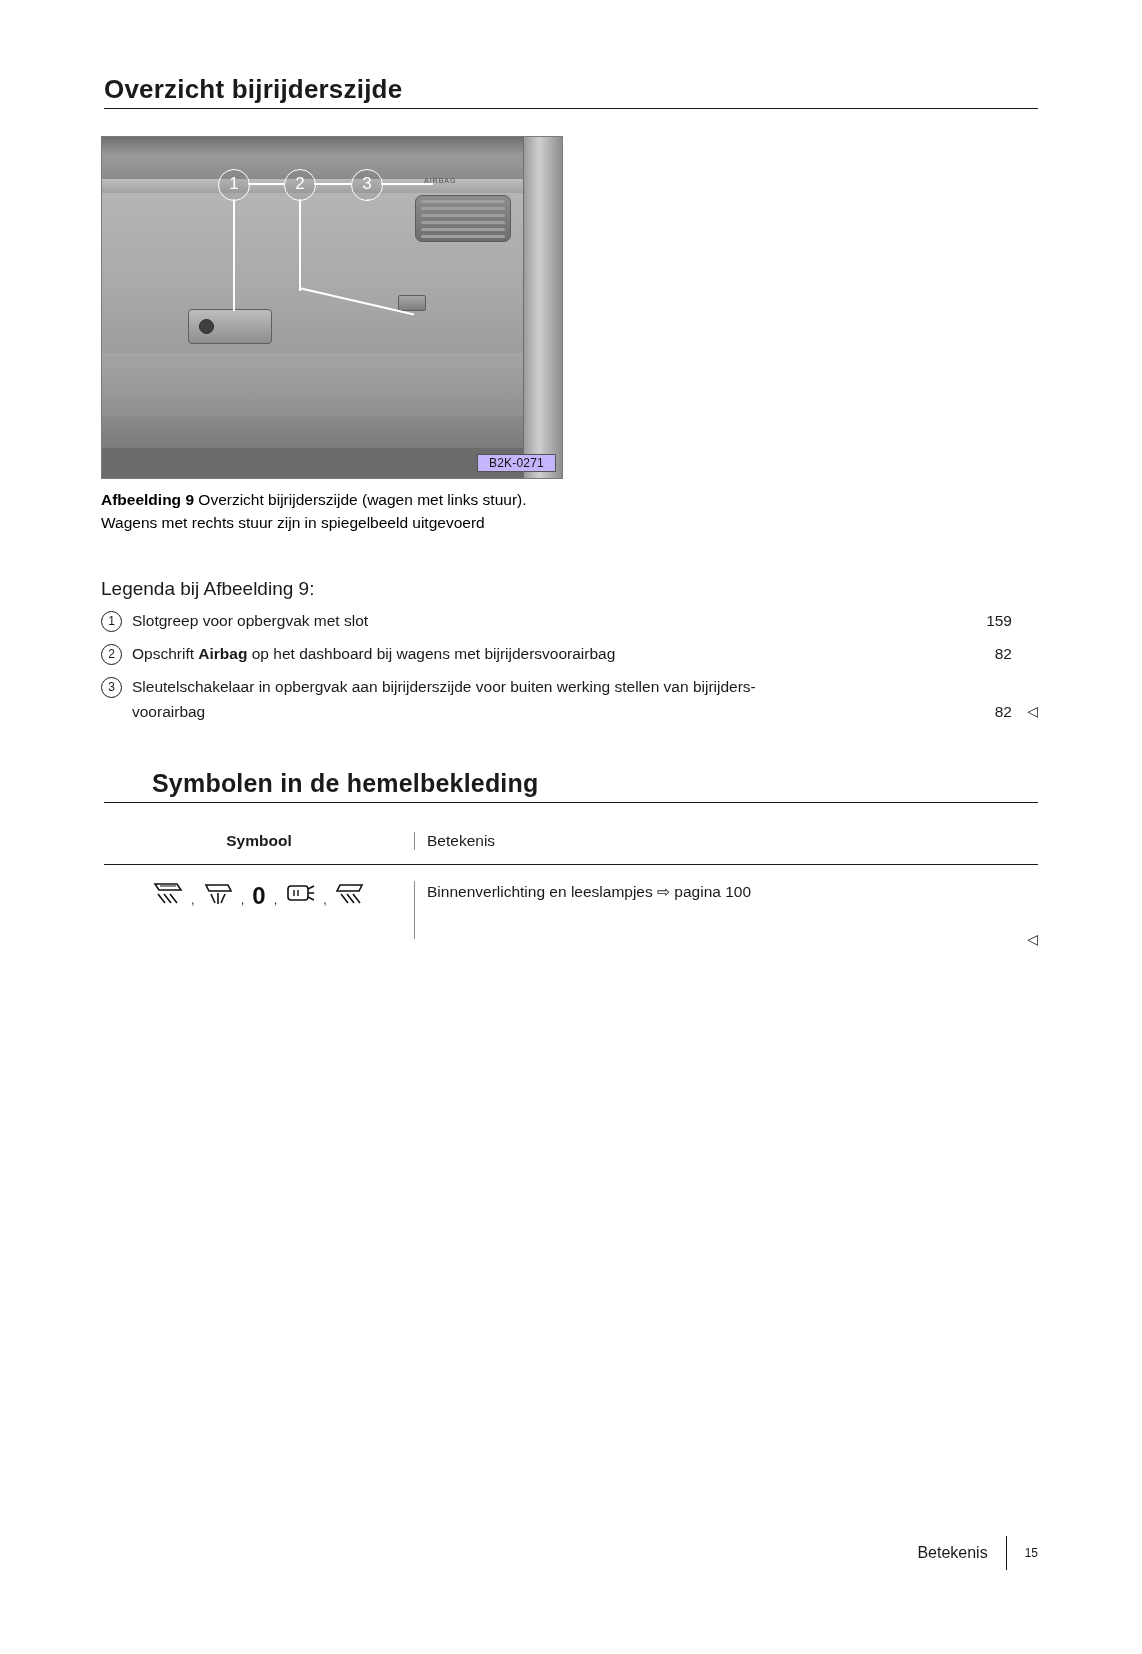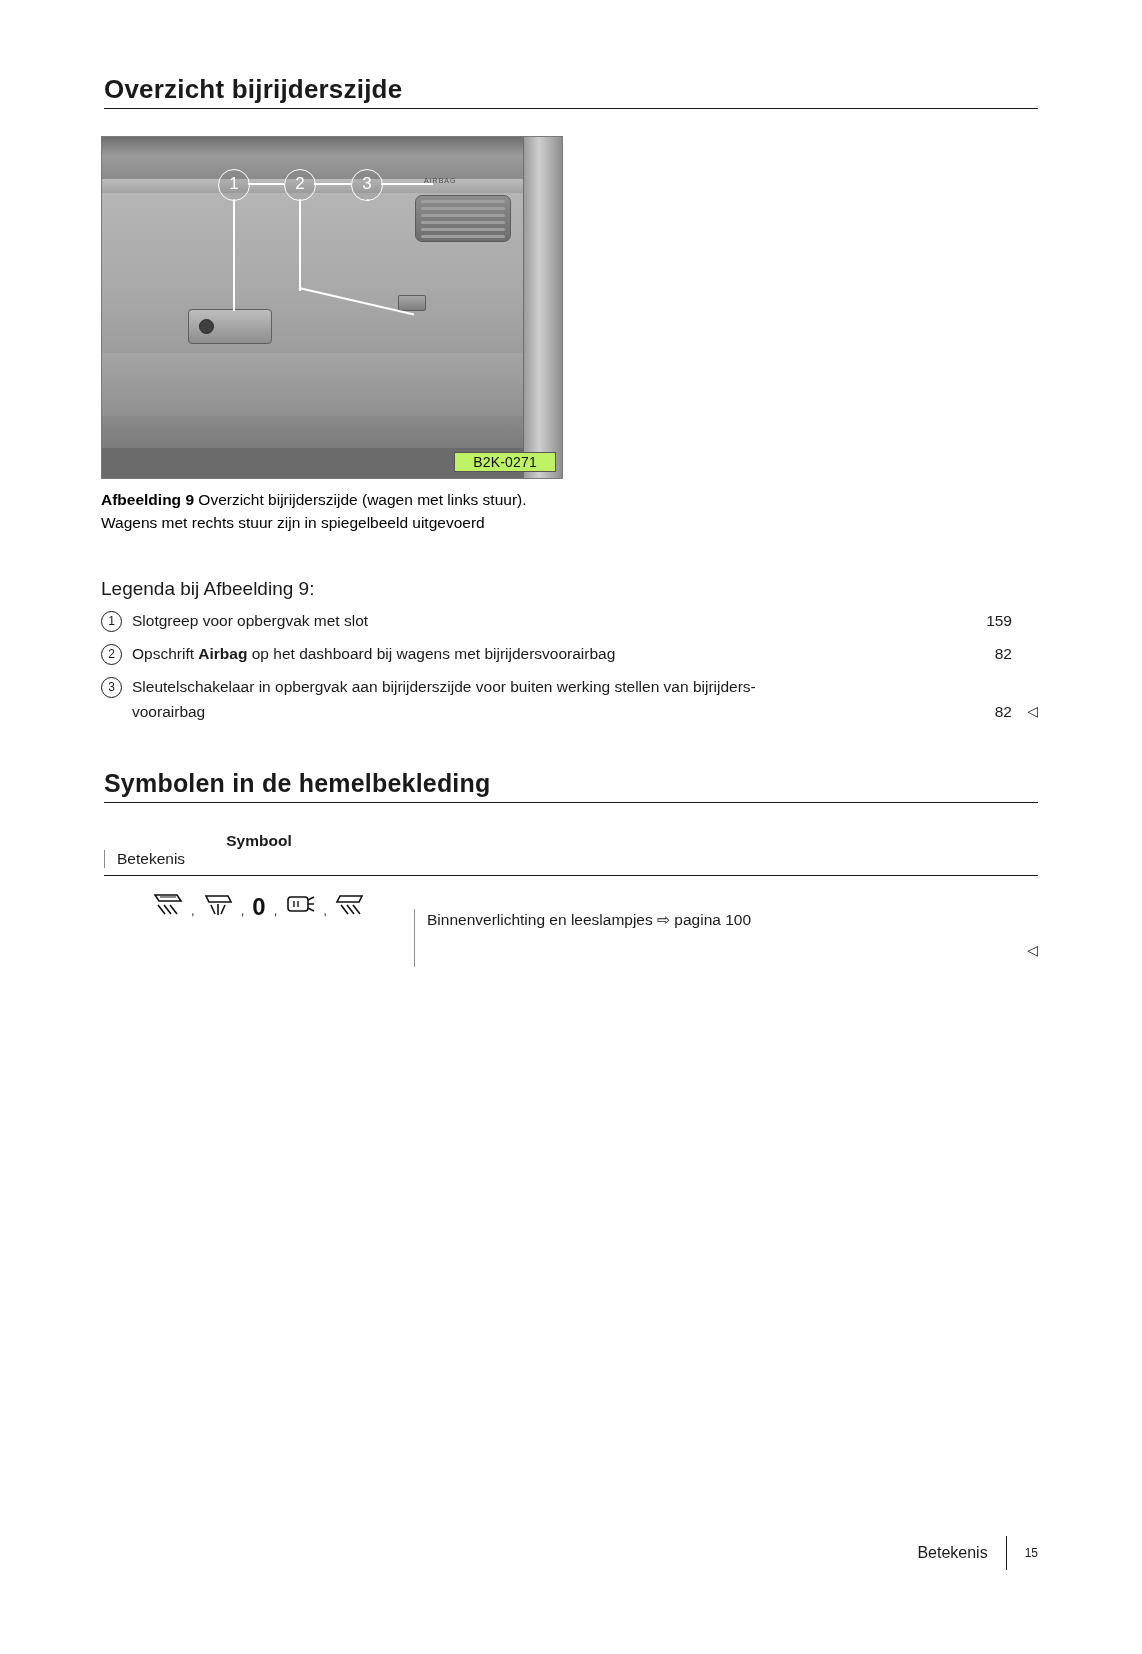--- a/index.html
+++ b/index.html
@@ -43,21 +43,21 @@
   .section-head .rule {
     position: absolute;
     left: 0;
     right: 0;
     top: 34px;
     border-bottom: 1.5px solid #1a1a1a;
     z-index: 1;
   }
   #head-1 { top: 74px; }
   #head-2 { top: 768px; }
-  #head-2 .title { font-size: 25px; }
+  #head-2 .title { font-size: 25px; margin-left: 48px; }
 
   
   .figure {
     position: absolute;
     left: 101px;
     top: 136px;
     width: 460px;
     height: 341px;
     border: 1px solid #7a7a7a;
     overflow: hidden;
@@ -165,24 +165,24 @@
     color: #ffffff;
     font-size: 17px;
     line-height: 28px;
     text-align: center;
     background: rgba(120,120,120,0.18);
   }
   .fig-code {
     position: absolute;
     right: 6px;
     bottom: 6px;
-    background: #bef264;
+    background: #c4b5fd;
     border: 1px solid #555;
-    font-size: 14px;
-    padding: 1px 18px;
+    font-size: 12px;
+    padding: 1px 11px;
     color: #111;
     letter-spacing: 0.2px;
   }
 
   
   .caption {
     position: absolute;
     left: 101px;
     top: 488px;
     width: 448px;
@@ -258,22 +258,21 @@
   
   .symtable {
     position: absolute;
     left: 104px;
     top: 832px;
     width: 934px;
     font-size: 15.5px;
   }
   .symtable .thead {
     display: flex;
-    padding-bottom: 7px;
-    flex-direction: column;
+    padding-bottom: 14px;
   }
   .symtable .col-sym {
     width: 310px;
     text-align: center;
     font-weight: bold;
   }
   .symtable .col-mean {
     flex: 1;
     padding-left: 12px;
     font-weight: normal;
@@ -292,21 +291,20 @@
     display: flex;
     align-items: center;
     justify-content: center;
     gap: 6px;
     font-weight: normal;
   }
   .symtable .trow .col-mean {
     border-left: 1px solid #8d8d8d;
     min-height: 56px;
     padding-top: 2px;
-    margin-top: 17px;
   }
   .sym-glyph {
     display: inline-block;
     color: #111;
   }
   .comma { font-size: 13px; color:#333; align-self: flex-end; padding-bottom: 4px;}
   .row-arrow {
     position: absolute;
     right: 0;
     top: 66px;

